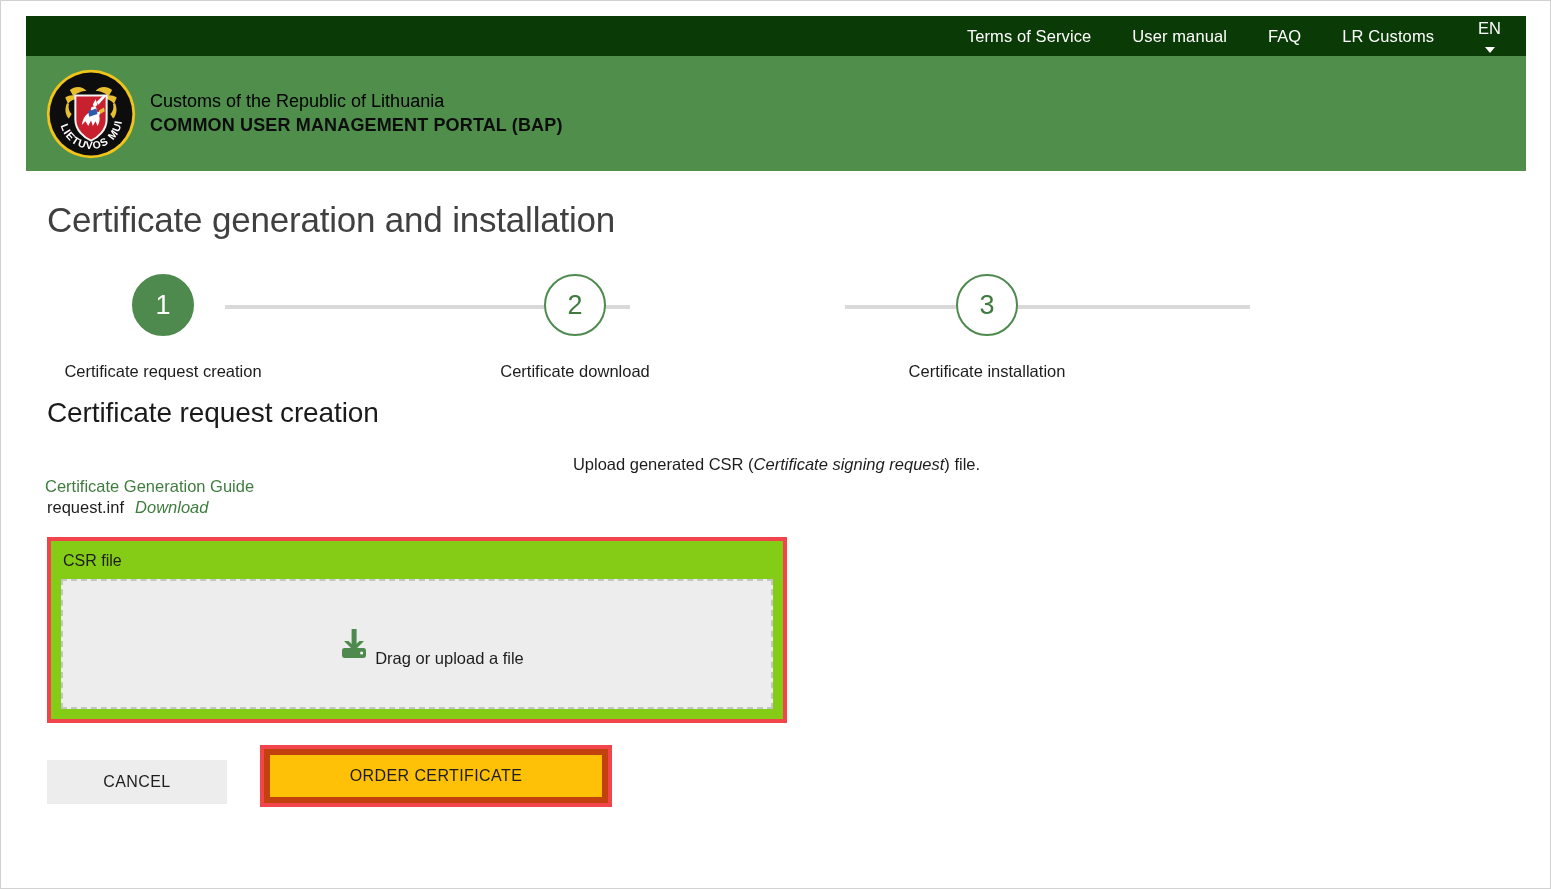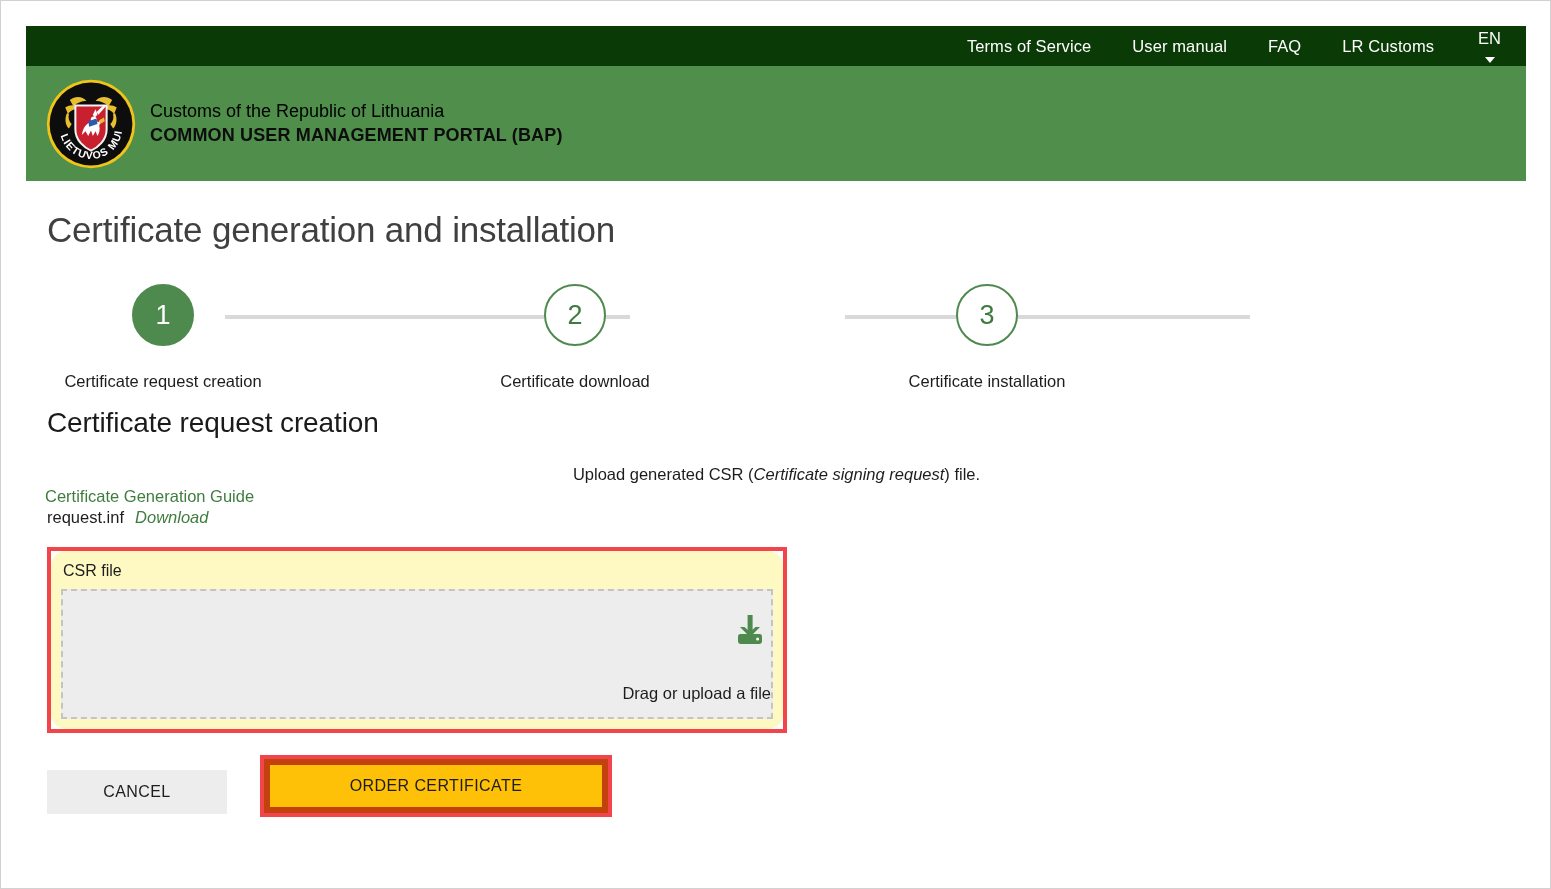--- a/index.html
+++ b/index.html
@@ -19,21 +19,21 @@
     position: relative;
     width: 1551px;
     height: 889px;
     box-sizing: border-box;
     background: #ffffff;
     border: 1px solid #d2d2d2;
   }
   .page {
     position: absolute;
     left: 25px;
-    top: 25px;
+    top: 15px;
     width: 1500px;
     height: 838px;
     background: #ffffff;
     overflow: hidden;
   }
 
   
   .topbar {
     height: 40px;
     background: #0a3a05;
@@ -200,36 +200,35 @@
   .annot {
     border: 4px solid #f2454b;
     display: inline-block;
     box-sizing: border-box;
   }
   .upload-annot {
     margin: 20px 0 0 2px;
     width: 740px;
   }
   .upload-inner {
-    background: #fef9c3;
+    background: #84cc16;
     padding: 9px 10px 10px 10px;
-    border-radius: 15px;
   }
   .upload-label {
     font-size: 16px;
     color: #1d1d1d;
     margin: 2px 0 9px 2px;
   }
   .dropzone {
     border: 2px dashed #c4c4c4;
     background: #ededed;
     height: 130px;
     display: flex;
-    flex-direction: column;
-    align-items: flex-end;
+    flex-direction: row;
+    align-items: center;
     justify-content: center;
     box-sizing: border-box;
     padding-left: 23px;
   }
   .dz-icon { margin-top: 4px; }
   .dz-text {
     margin-top: 29px;
     font-size: 16.5px;
     color: #1d1d1d;
   }

